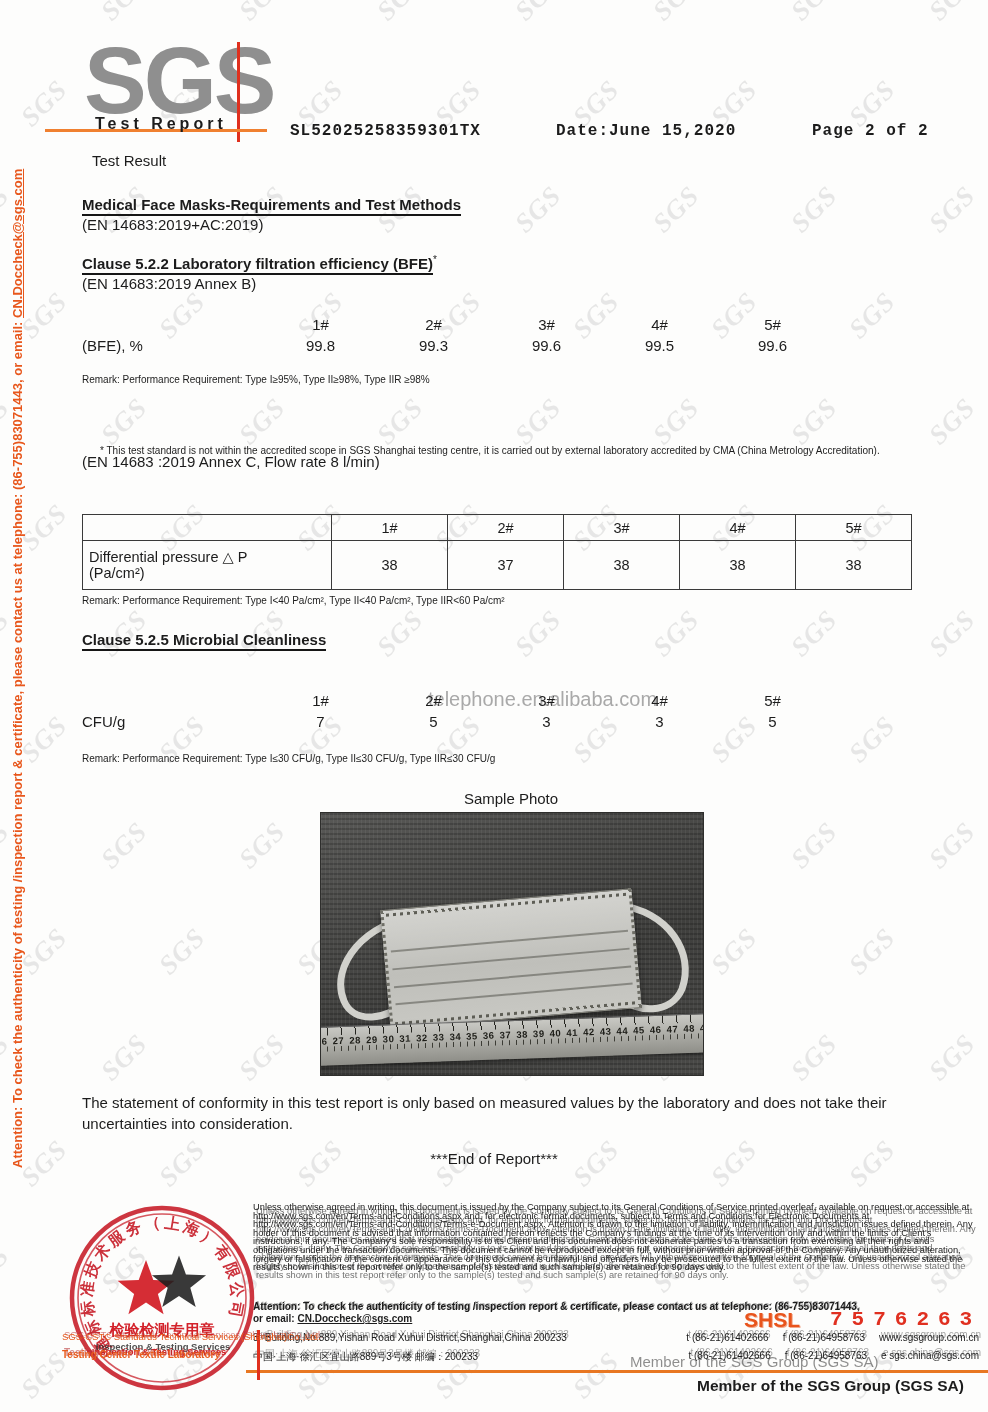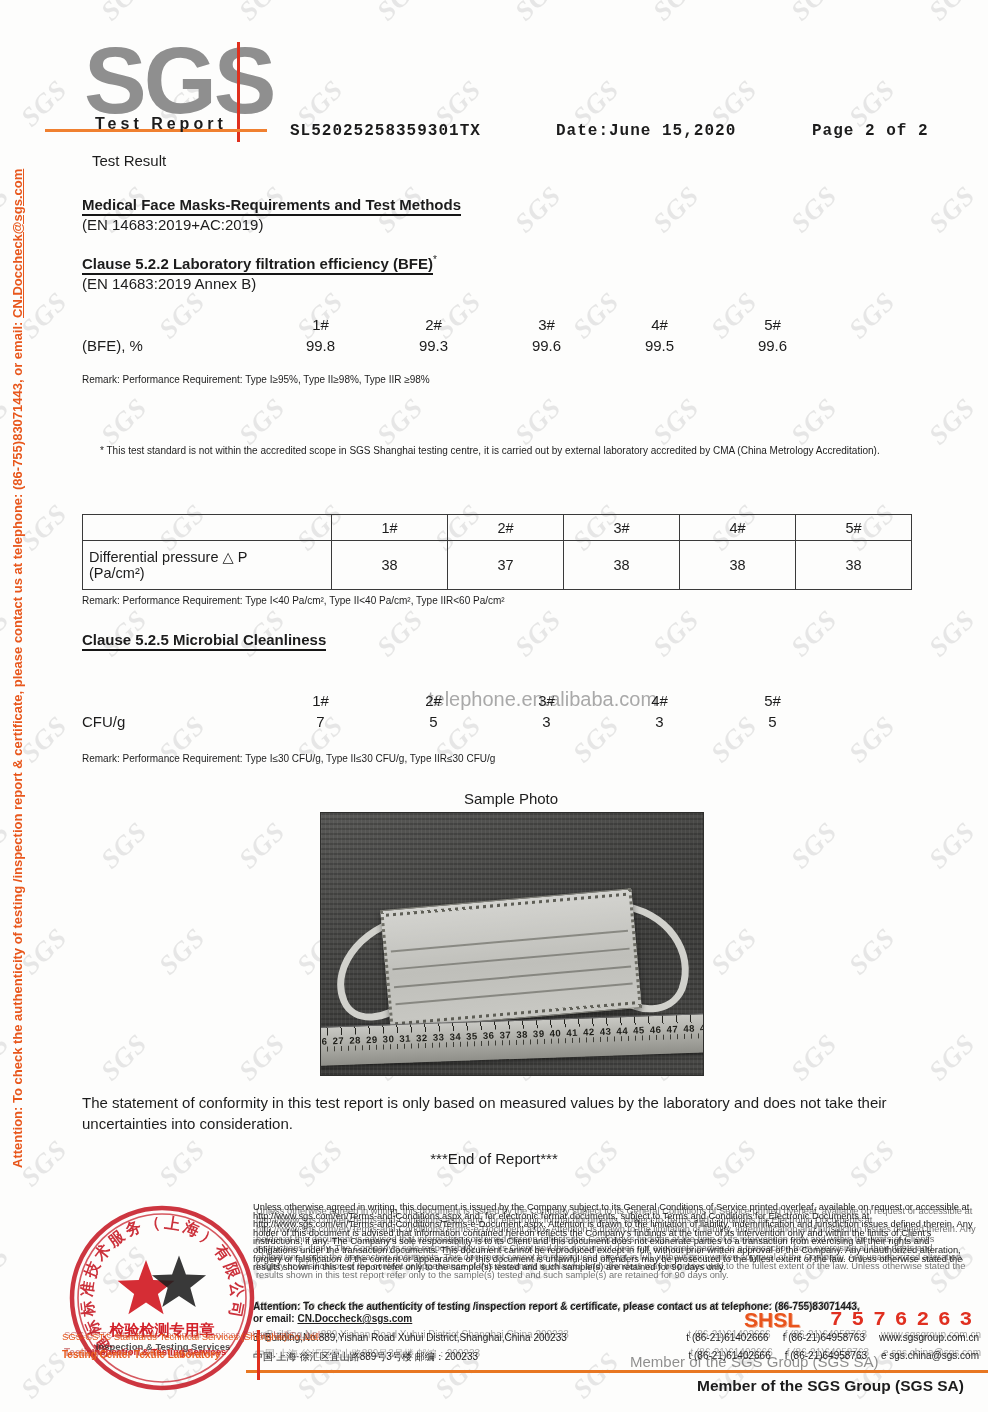--- a/index.html
+++ b/index.html
@@ -260,20 +260,21 @@
     <div class="c">99.8</div>
     <div class="c">99.3</div>
     <div class="c">99.6</div>
     <div class="c">99.5</div>
     <div class="c">99.6</div>
   </div>
   <div class="abs content remark" style="left:82px;top:374px;width:840px;">Remark: Performance Requirement: Type I≥95%, Type II≥98%, Type IIR ≥98%</div>
   <div class="abs content remark" style="left:100px;top:398px;width:840px;line-height:21px;margin-top:42px;">* This test standard is not within the accredited scope in SGS Shanghai testing centre, it is carried out by external laboratory accredited by CMA (China Metrology Accreditation).</div>
 
   <div class="abs content" style="left:82px;top:453px;">
+    <div class="ref">(EN 14683 :2019 Annex C, Flow rate 8 l/min)</div>
   </div>
   <div class="abs content" style="left:82px;top:514px;">
     <table class="dp">
       <tbody>
           <tr>
         <td class="lbl"></td>
         <td>1#</td>
         <td>2#</td>
         <td>3#</td>
         <td>4#</td>

